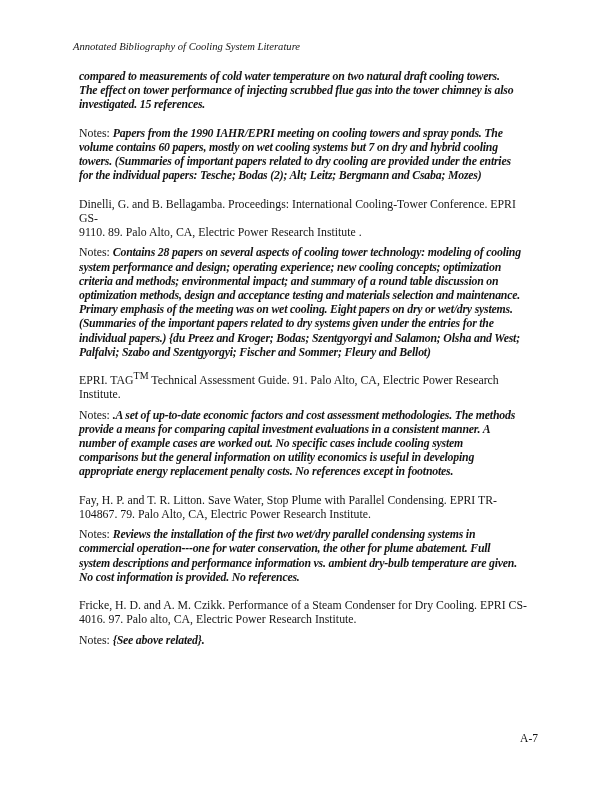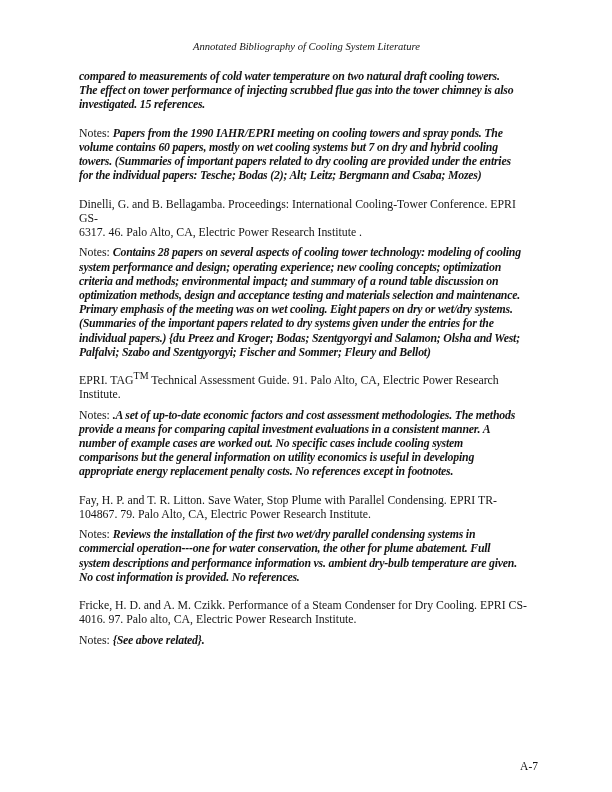--- a/index.html
+++ b/index.html
@@ -15,21 +15,21 @@
     box-sizing: border-box;
     padding: 40px 72px 0 73px;
     overflow: hidden;
     font-family: "Liberation Serif", serif;
     color: #141414;
   }
   .running-header {
     font-style: italic;
     font-size: 10.6px;
     line-height: 14px;
-    text-align: center;
+    text-align: left;
     margin-bottom: 15px;
   }
   .para {
     margin: 6px;
     font-size: 11.8px;
     line-height: 14.2px;
   }
   .lines {
     white-space: pre-line;
   }
@@ -46,21 +46,20 @@
     line-height: 0;
     letter-spacing: 0;
     vertical-align: super;
   }
   .page-number {
     position: absolute;
     top: 731px;
     right: 74px;
     font-size: 11.5px;
     line-height: 14px;
-    margin-top: 28px;
   }
 </style>
 </head>
 <body>
 
 <div class="page">
 
   <div class="running-header">Annotated Bibliography of Cooling System Literature</div>
 
   <p class="para block"><span class="lines bold-italic">compared to measurements of cold water temperature on two natural draft cooling towers.
@@ -70,21 +69,21 @@
 
   <div class="block">
     <p class="para"><span>Notes:</span> <span class="lines bold-italic">Papers from the 1990 IAHR/EPRI meeting on cooling towers and spray ponds. The
 volume contains 60 papers, mostly on wet cooling systems but 7 on dry and hybrid cooling
 towers. (Summaries of important papers related to dry cooling are provided under the entries
 for the individual papers: Tesche; Bodas (2); Alt; Leitz; Bergmann and Csaba; Mozes)</span></p>
   </div>
 
   <div class="block">
     <p class="para"><span class="lines">Dinelli, G. and B. Bellagamba. Proceedings: International Cooling-Tower Conference. EPRI GS-
-6317. 46. Palo Alto, CA, Electric Power Research Institute .</span></p>
+9110. 89. Palo Alto, CA, Electric Power Research Institute .</span></p>
     <p class="para"><span>Notes:</span> <span class="lines bold-italic">Contains 28 papers on several aspects of cooling tower technology: modeling of cooling
 system performance and design; operating experience; new cooling concepts; optimization
 criteria and methods; environmental impact; and summary of a round table discussion on
 optimization methods, design and acceptance testing and materials selection and maintenance.
 Primary emphasis of the meeting was on wet cooling. Eight papers on dry or wet/dry systems.
 (Summaries of the important papers related to dry systems given under the entries for the
 individual papers.) {du Preez and Kroger; Bodas; Szentgyorgyi and Salamon; Olsha and West;
 Palfalvi; Szabo and Szentgyorgyi; Fischer and Sommer; Fleury and Bellot)</span></p>
   </div>
 

